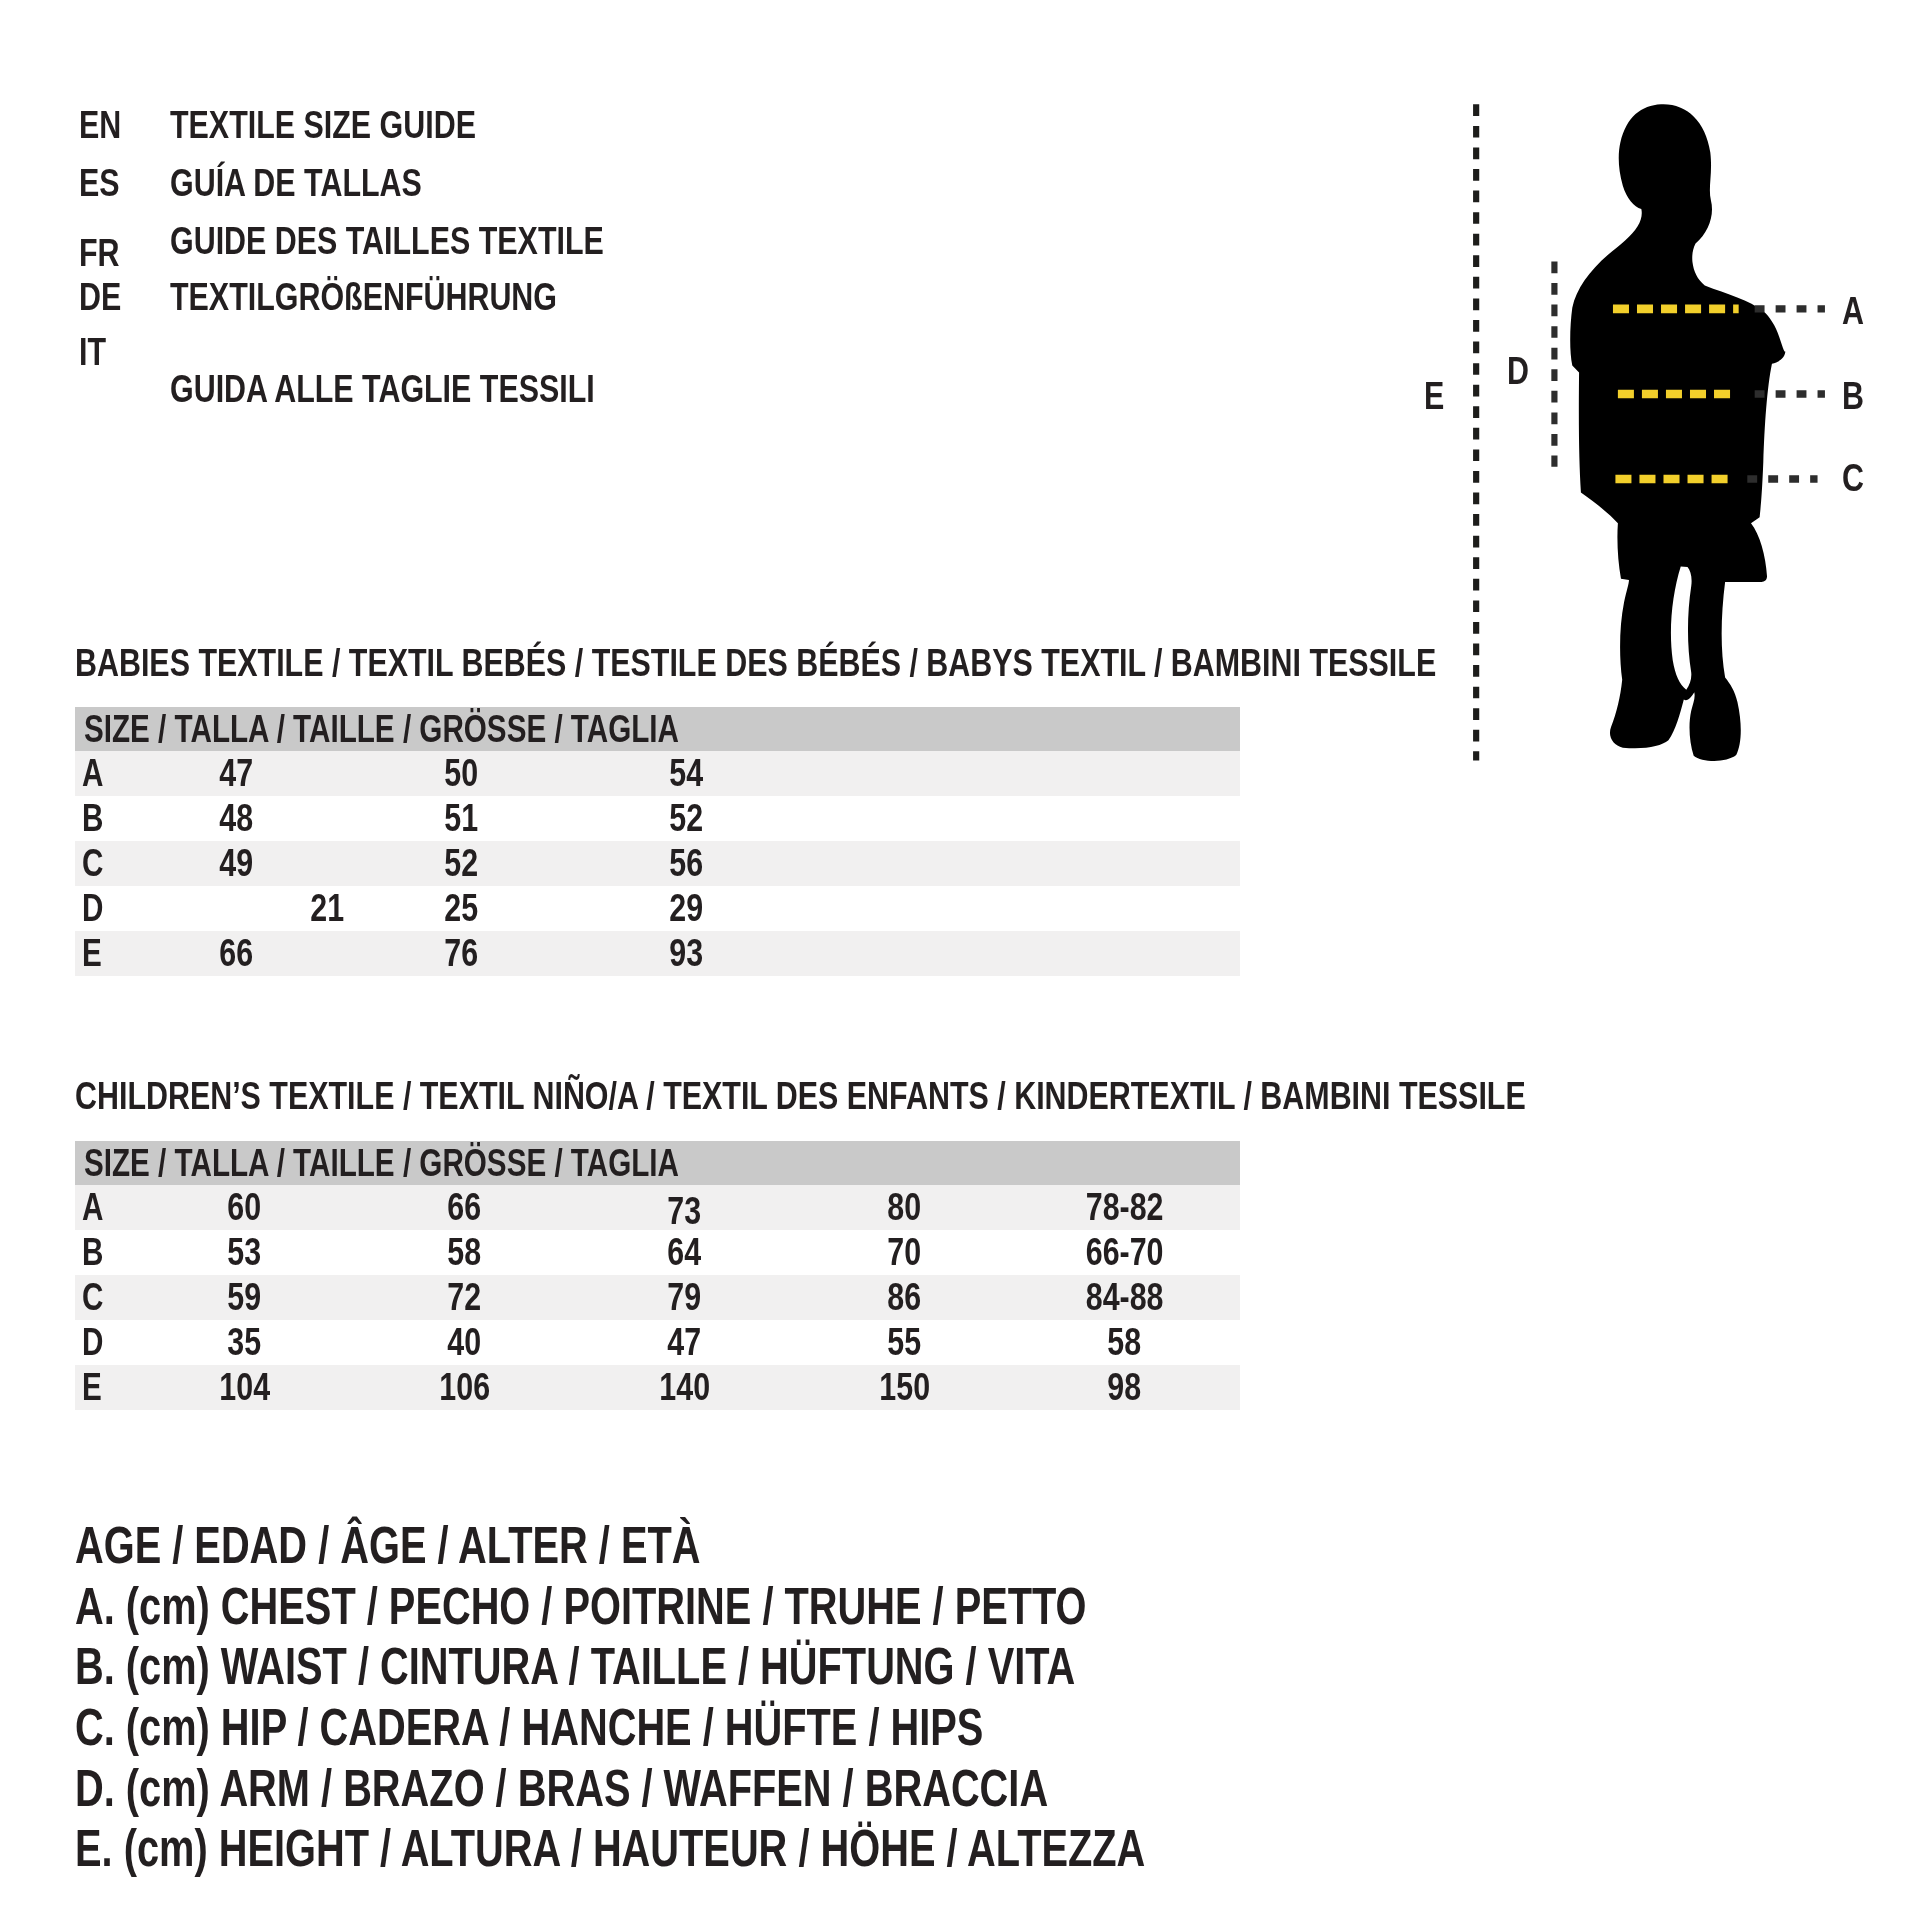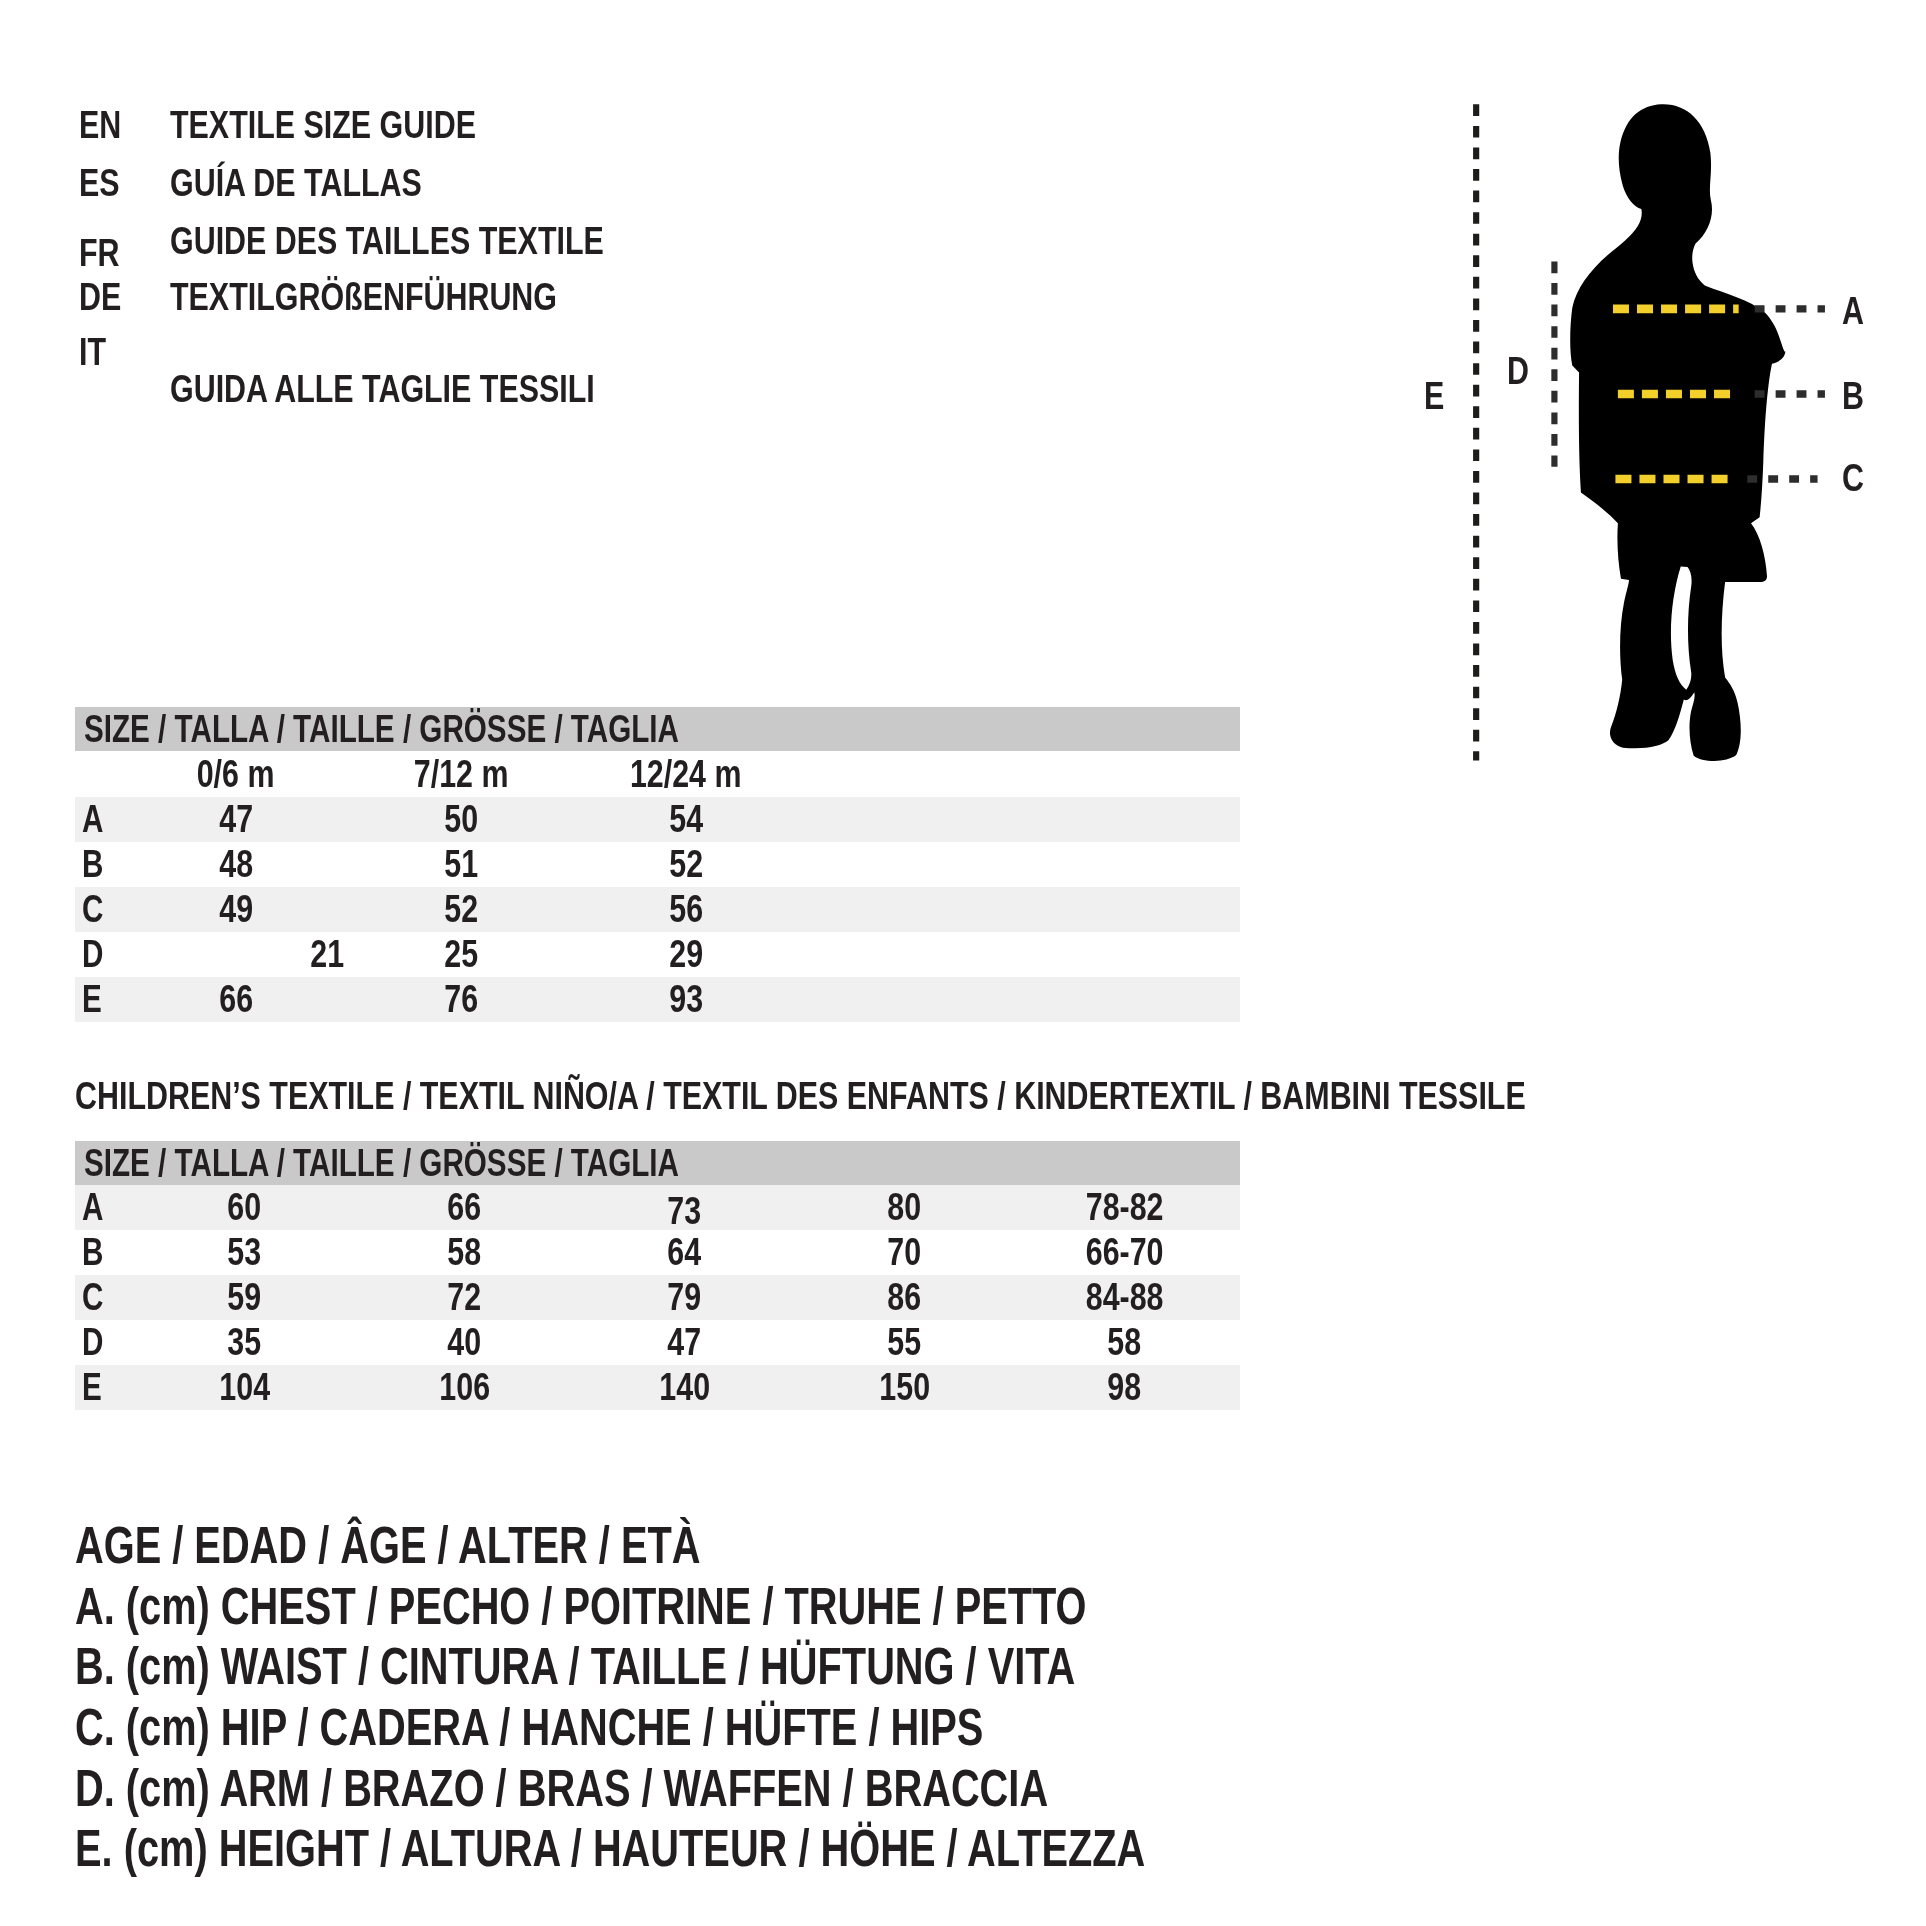--- a/index.html
+++ b/index.html
@@ -126,29 +126,26 @@
       <line x1="322" y1="628" x2="512" y2="628" stroke="#F2CF2B" stroke-width="14" stroke-dasharray="26 13"></line>
       <line x1="536" y1="628" x2="650" y2="628" stroke="#2D2D2D" stroke-width="12" stroke-dasharray="16 18"></line>
     </svg>
     <div class="abs vcenter fig-label" style="left:425px;top:217px;"><span class="cond">A</span></div>
     <div class="abs vcenter fig-label" style="left:425px;top:302px;"><span class="cond">B</span></div>
     <div class="abs vcenter fig-label" style="left:425px;top:384px;"><span class="cond">C</span></div>
     <div class="abs vcenter fig-label" style="left:90px;top:277px;"><span class="cond">D</span></div>
     <div class="abs vcenter fig-label" style="left:7.4px;top:302px;"><span class="cond">E</span></div>
   </div>
 
+  <div class="abs vcenter section-title" style="left:75px;top:661px;">
+    <span class="cond">BABIES TEXTILE / TEXTIL BEBÉS / TESTILE DES BÉBÉS / BABYS TEXTIL / BAMBINI TESSILE</span>
+  </div>
   <div id="babies-table" class="table-box" style="top:707px;">
       <div class="size-bar" style="height: 44px;">
         <span class="cond">SIZE / TALLA / TAILLE / GRÖSSE / TAGLIA</span>
-      </div>
-      <div class="t-row" style="height: 46px;">
-        <div class="t-label" style="width: 41px;"></div>
-        <div class="t-cell" style="width: 225px;"><span class="cond-c">0/6 m</span></div>
-        <div class="t-cell" style="width: 225px;"><span class="cond-c">7/12 m</span></div>
-        <div class="t-cell" style="width: 225px;"><span class="cond-c">12/24 m</span></div>
       </div>
       <div class="t-row" style="height: 45px; background: rgb(241, 240, 240);">
         <div class="t-label" style="width: 41px;"><span class="cond">A</span></div>
         <div class="t-cell" style="width: 225px;"><span class="cond-c">47</span></div>
         <div class="t-cell" style="width: 225px;"><span class="cond-c">50</span></div>
         <div class="t-cell" style="width: 225px;"><span class="cond-c">54</span></div>
       </div>
       <div class="t-row" style="height: 45px; background: rgb(255, 255, 255);">
         <div class="t-label" style="width: 41px;"><span class="cond">B</span></div>
         <div class="t-cell" style="width: 225px;"><span class="cond-c">48</span></div>

